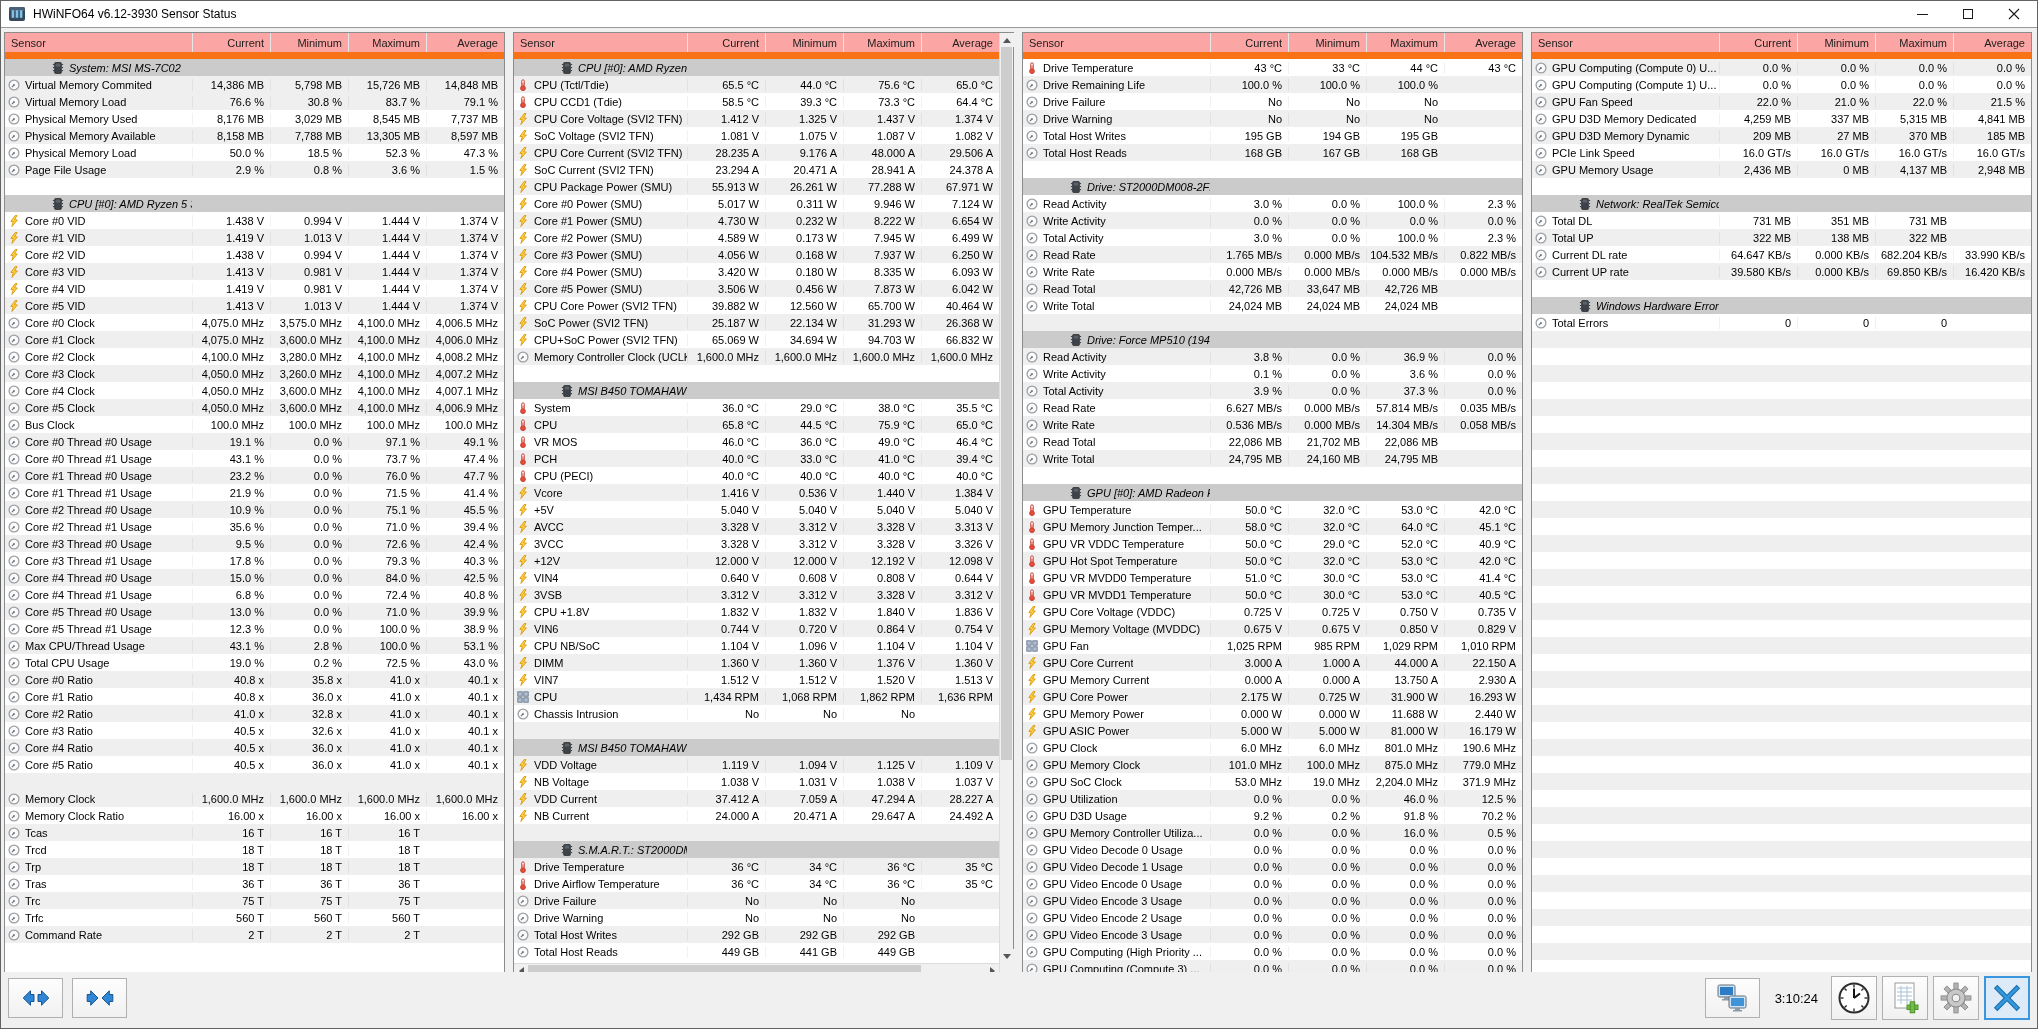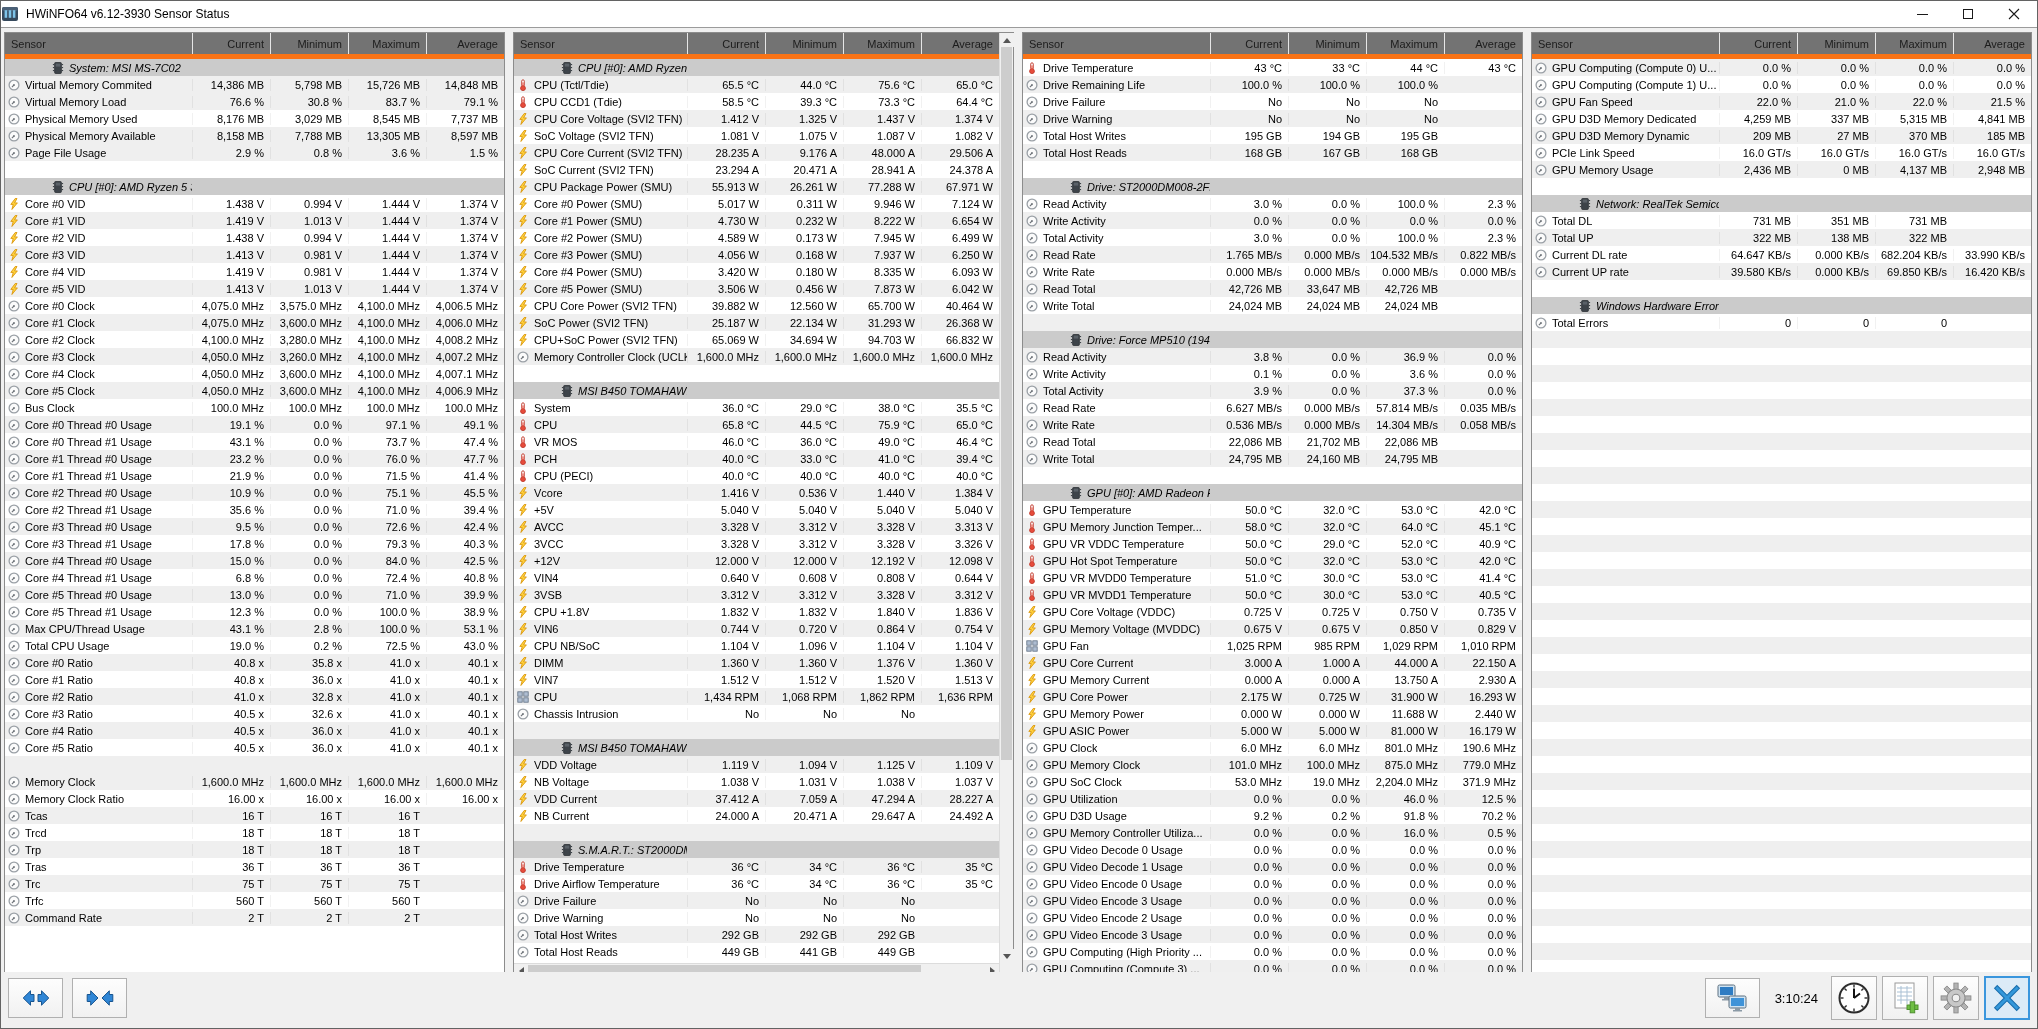--- a/index.html
+++ b/index.html
@@ -1,34 +1,34 @@
 <!DOCTYPE html>
 <html><head>
 <meta charset="utf-8">
 <style>
   * { box-sizing: border-box; margin: 0; padding: 0; }
   html,body { width:2038px; height:1029px; }
   body { font-family: "Liberation Sans", sans-serif; font-size: 11px; color:#000; background:#f0f0f0; }
   .window { position:relative; width:2038px; height:1029px; background:#f0f0f0; border:1px solid #636363; overflow:hidden; }
 
   
-  .titlebar { height:27px; background:#ffffff; display:flex; align-items:center; border-bottom:1px solid #9b9b9b; }
+  .titlebar { height:27px; background:#ffffff; display:flex; align-items:center; padding-left:7px; border-bottom:1px solid #9b9b9b; }
   .app-icon { width:18px; height:18px; display:inline-flex; }
   .title-text { margin-left:7px; font-size:12px; color:#000; white-space:nowrap; }
   .win-controls { margin-left:auto; display:flex; height:100%; }
   .win-btn { width:46px; height:100%; display:flex; align-items:center; justify-content:center; }
   .glyph-min { width:11px; height:1px; background:#1a1a1a; }
   .glyph-max { width:10px; height:10px; border:1px solid #1a1a1a; }
 
   
   .content { position:absolute; top:28px; left:0; right:0; bottom:52px; background:#f0f0f0; }
   .pane { position:absolute; top:3px; height:946px; width:501px; background:#ffffff; border:1px solid #8c8c8c; }
   .pane-inner { display:flex; height:100%; width:100%; }
   .pane-col { display:flex; flex-direction:column; flex:1; min-width:0; }
-  .pane-header { height:26px; flex:0 0 26px; display:flex; align-items:flex-end; background:#737373; border-bottom:5px solid #f97316; color:#1c1c1c; }
+  .pane-header { height:26px; flex:0 0 26px; display:flex; align-items:flex-end; background:#fca5a5; border-bottom:7px solid #f97316; color:#1c1c1c; }
   .hc { height:100%; display:flex; align-items:center; }
   .hc-label { flex:1; padding-left:6px; }
   .hc-val { width:78px; flex:0 0 78px; justify-content:flex-end; padding-right:6px; border-left:1px solid #e6e6e6; }
   .pane-body { flex:1; overflow:hidden; position:relative; }
   .row { height:17px; display:flex; align-items:center; background:#ffffff; }
   .row.tint { background:#efefef; }
   .row.section { background:#cbcbcb; font-style:italic;padding-left:44px; }
   .cell-label { flex:1; min-width:0; display:flex; align-items:center; padding-left:3px; white-space:nowrap; overflow:hidden; }
   .row-icon { width:12px; height:12px; flex:0 0 12px; margin-right:5px; display:inline-flex; }
   .row-label { white-space:nowrap; overflow:hidden; }
@@ -182,20 +182,36 @@
                       <path d="M6 6 L3.9 8.1" stroke="#6d7278" stroke-width="1.1" fill="none"></path>
                       <circle cx="6" cy="6" r="0.9" fill="#6d7278"></circle>
                     </svg>
                   </span>
                   <span class="row-label">Physical Memory Available</span>
                 </div>
                 <div class="cell-val">8,158 MB</div>
                 <div class="cell-val">7,788 MB</div>
                 <div class="cell-val">13,305 MB</div>
                 <div class="cell-val">8,597 MB</div>
+              </div>
+              <div class="row">
+                <div class="cell-label">
+                  <span class="row-icon">
+                    <svg width="12" height="12" viewBox="0 0 12 12">
+                      <circle cx="6" cy="6" r="4.9" fill="#fbfbfb" stroke="#9aa0a6" stroke-width="1.3"></circle>
+                      <path d="M6 6 L3.9 8.1" stroke="#6d7278" stroke-width="1.1" fill="none"></path>
+                      <circle cx="6" cy="6" r="0.9" fill="#6d7278"></circle>
+                    </svg>
+                  </span>
+                  <span class="row-label">Physical Memory Load</span>
+                </div>
+                <div class="cell-val">50.0 %</div>
+                <div class="cell-val">18.5 %</div>
+                <div class="cell-val">52.3 %</div>
+                <div class="cell-val">47.3 %</div>
               </div>
               <div class="row tint">
                 <div class="cell-label">
                   <span class="row-icon">
                     <svg width="12" height="12" viewBox="0 0 12 12">
                       <circle cx="6" cy="6" r="4.9" fill="#fbfbfb" stroke="#9aa0a6" stroke-width="1.3"></circle>
                       <path d="M6 6 L3.9 8.1" stroke="#6d7278" stroke-width="1.1" fill="none"></path>
                       <circle cx="6" cy="6" r="0.9" fill="#6d7278"></circle>
                     </svg>
                   </span>

